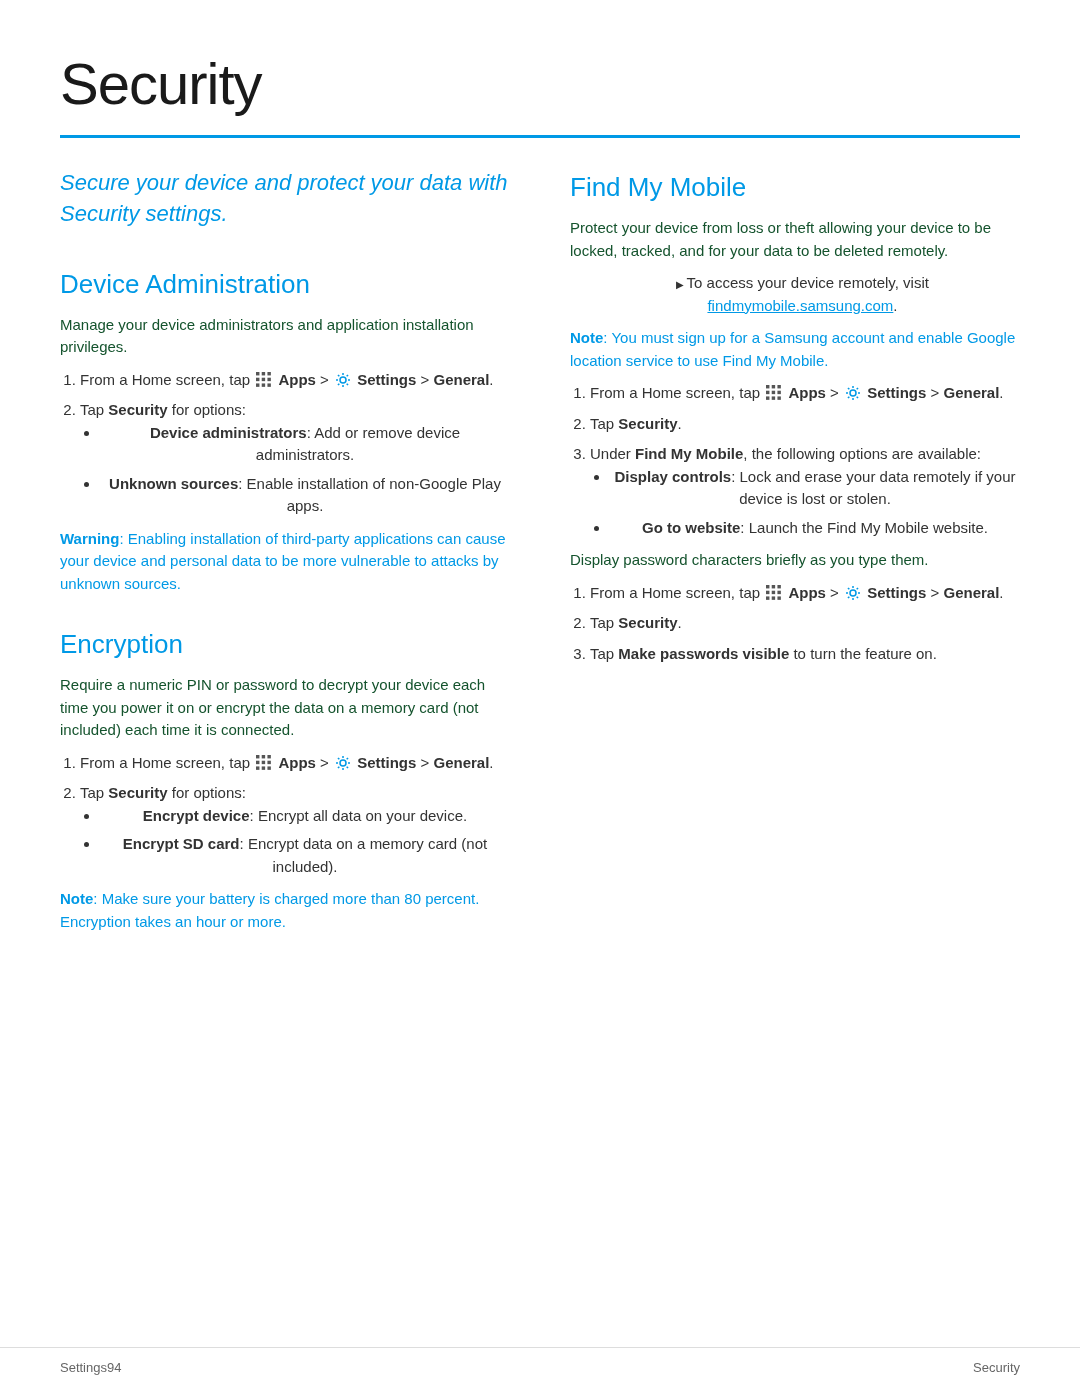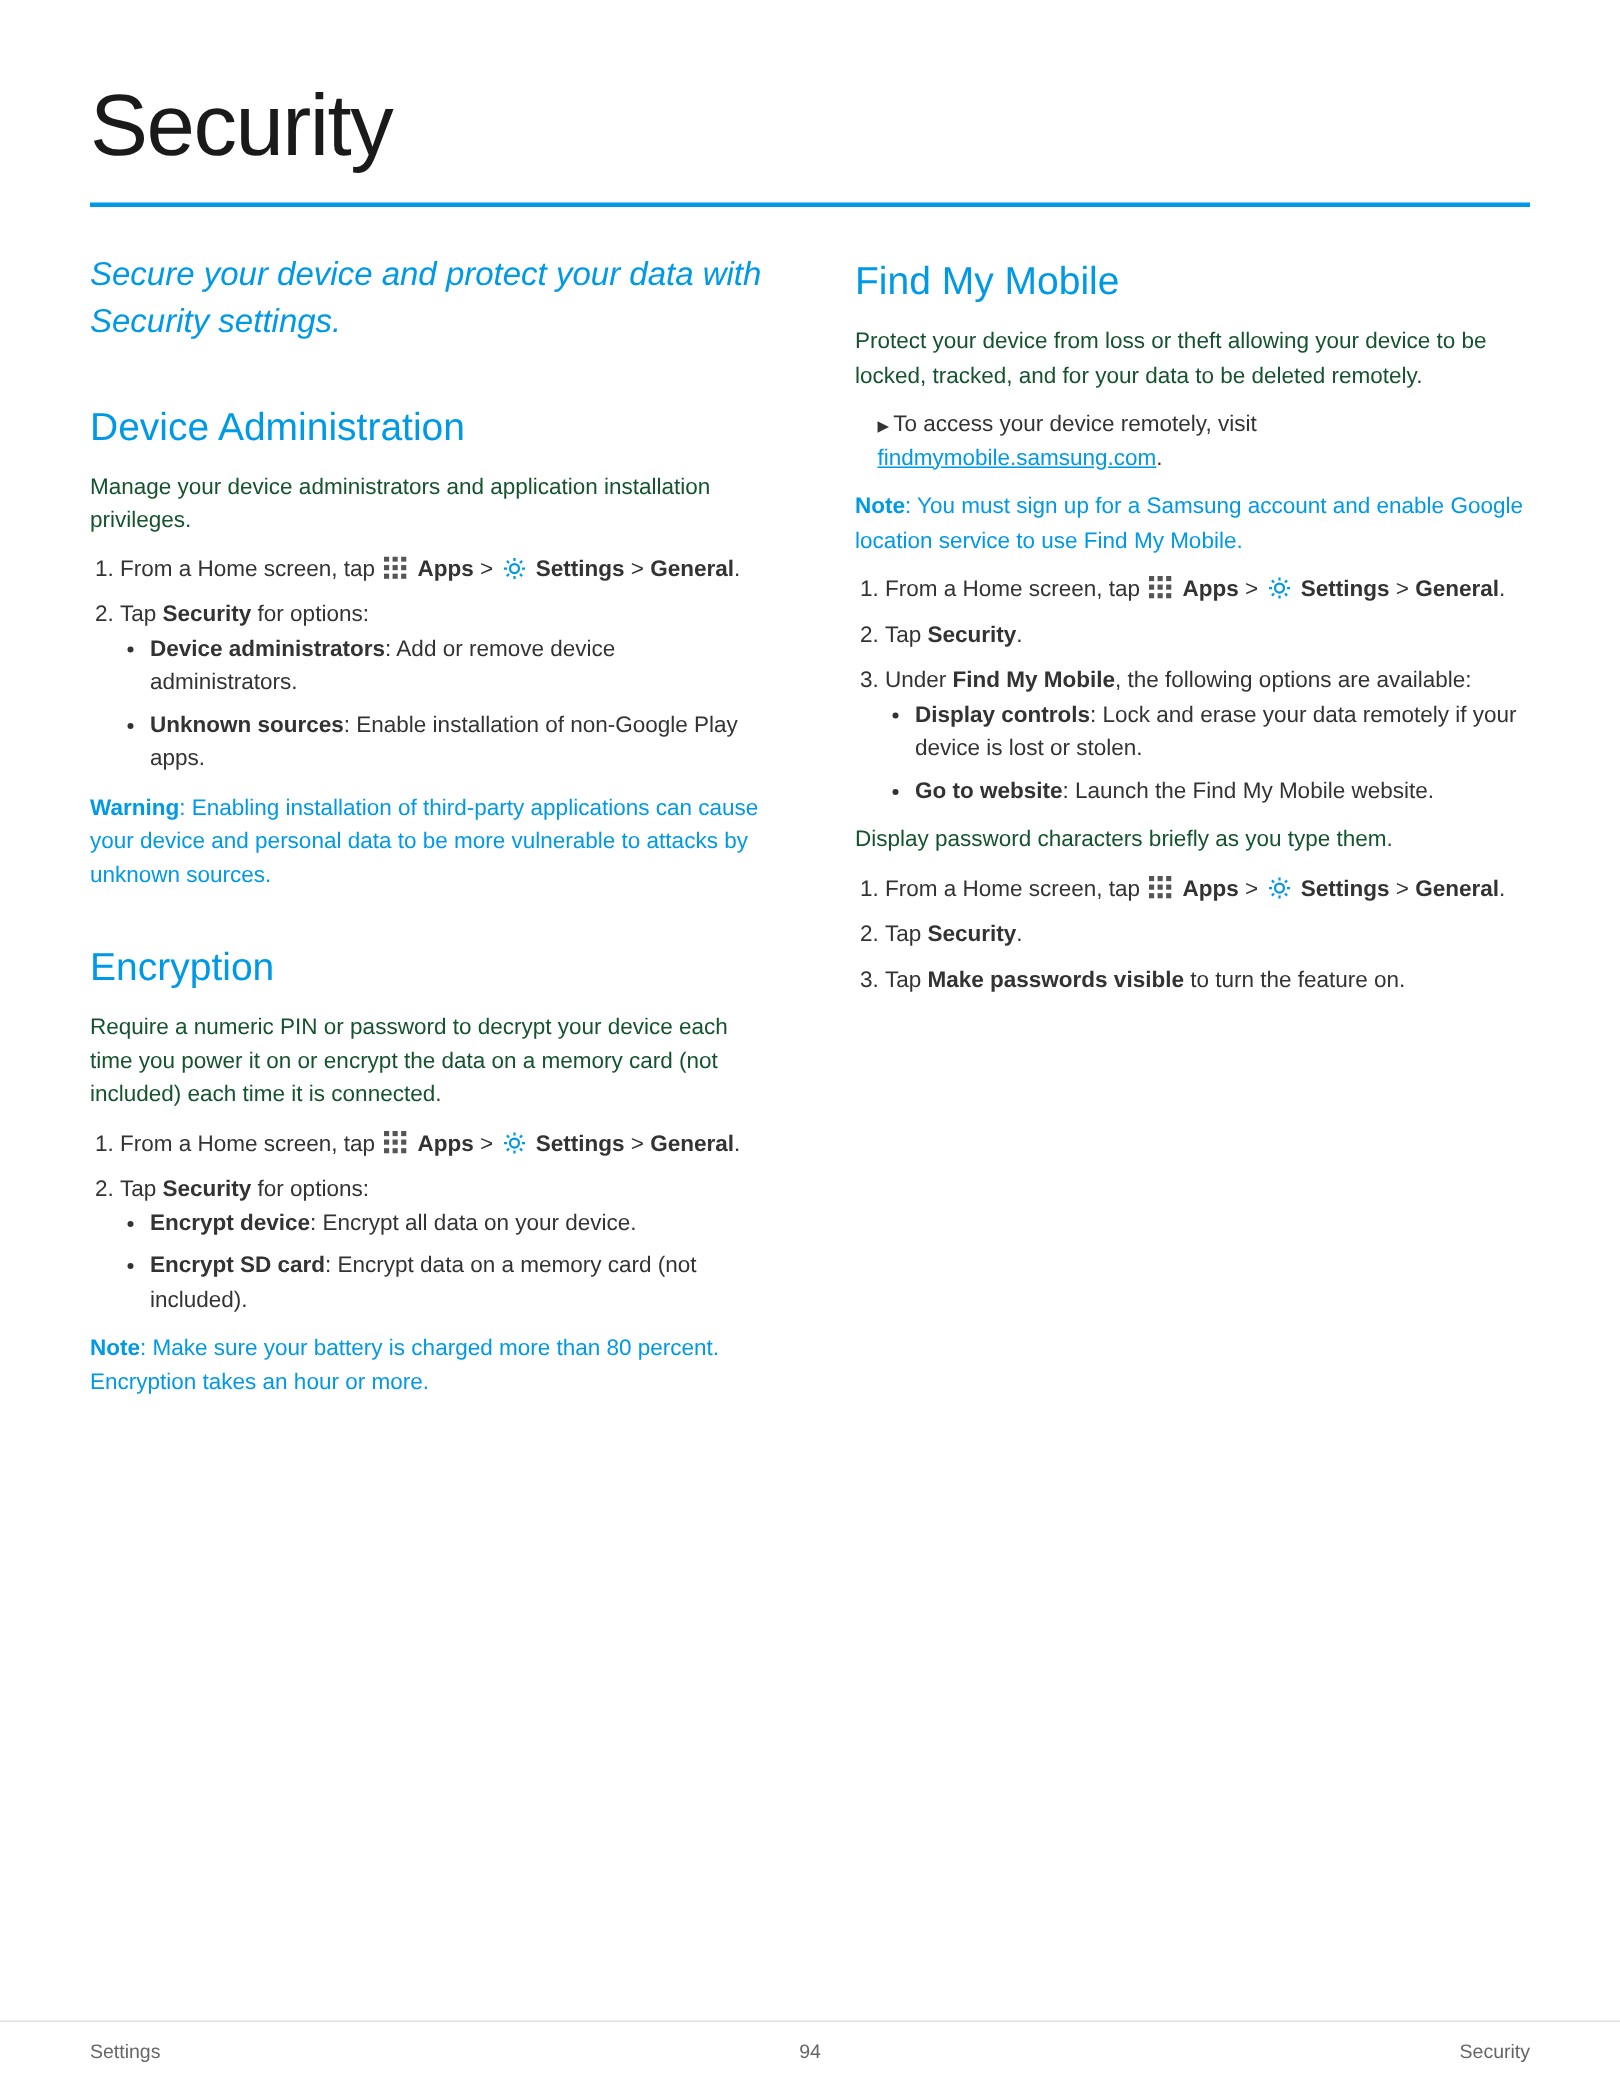--- a/index.html
+++ b/index.html
@@ -46,21 +46,21 @@
       font-size: 26px;
       font-weight: 400;
       color: #0099e6;
       margin-bottom: 10px;
       margin-top: 30px;
     }
     .section-title:first-of-type { margin-top: 0; }
     p { margin-bottom: 10px; color: #14532d; font-size: 15px; }
     ol { padding-left: 20px; margin-bottom: 10px; }
     ol li { margin-bottom: 8px; font-size: 15px; color: #333; }
-    ul { padding-left: 20px; margin-bottom: 10px; list-style: disc; }
+    ul { padding-left: 20px; margin-bottom: 10px; list-style: disc; text-align: center; }
     ul li { margin-bottom: 6px; font-size: 15px; color: #333; }
     .warning-text { color: #0099e6; margin-bottom: 10px; font-size: 15px; }
     .note-text { color: #0099e6; margin-bottom: 10px; font-size: 15px; }
     .warning-label { font-weight: bold; color: #0099e6; }
     .note-label { font-weight: bold; color: #0099e6; }
     strong { font-weight: bold; }
     .apps-icon {
       display: inline-block;
       width: 16px;
       height: 16px;
@@ -89,21 +89,21 @@
       left: 0;
       right: 0;
       display: flex;
       justify-content: space-between;
       padding: 0 60px;
       font-size: 13px;
       color: #666;
       border-top: 1px solid #ddd;
       padding-top: 10px;
     }
-    .page-number { text-align: center; flex: 1; }
+    .page-number { flex: 1; }
   </style>
 </head>
 <body>
 
 <div class="page-container">
 
   <h1 class="page-title">Security</h1>
   <hr class="title-rule">
 
   <div class="two-col">

